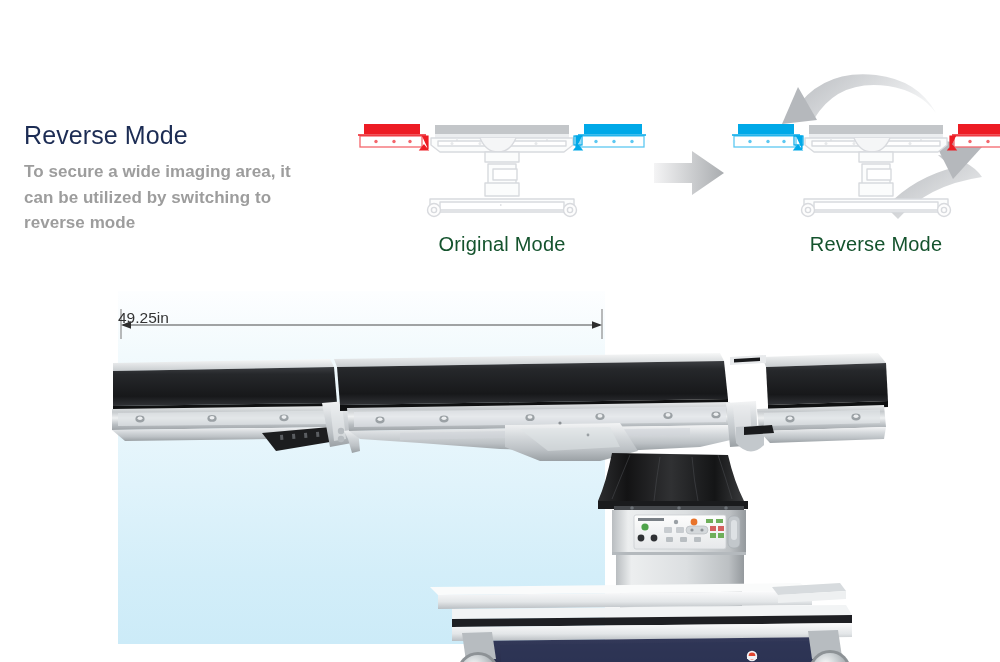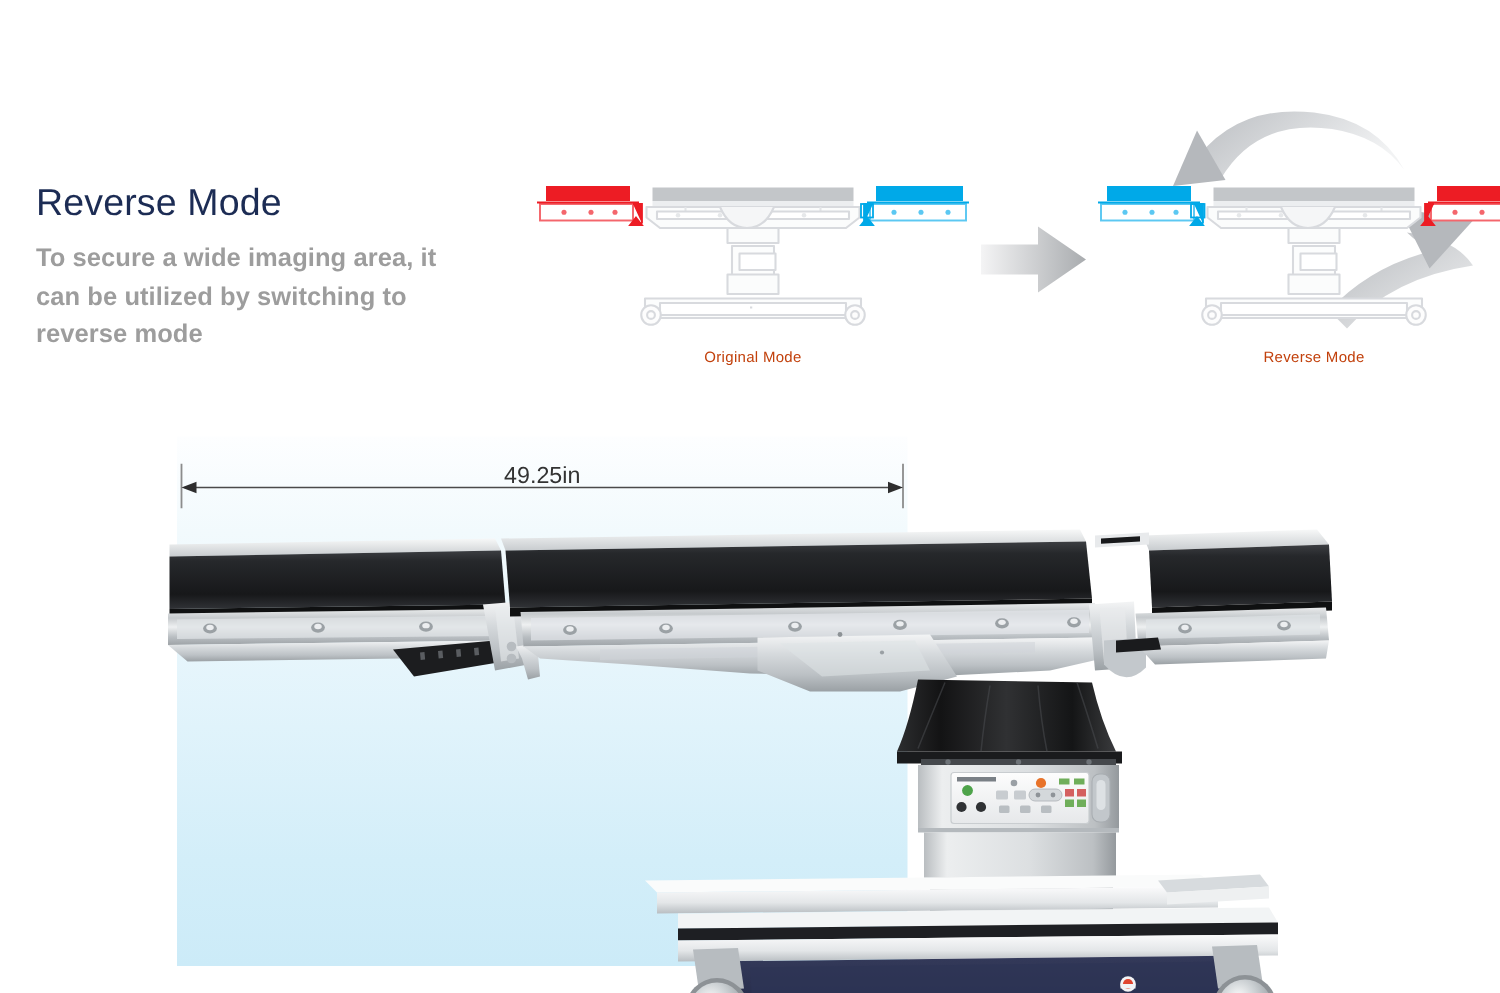--- a/index.html
+++ b/index.html
@@ -22,42 +22,42 @@
     margin-top: 9px;
     font-size: 17px; font-weight: 700; color: #9d9d9d;
     line-height: 1.52; letter-spacing: .05px;
   }
 
   
   .diagram { position: absolute; }
   .diagram svg { display: block; }
   .mode-label {
     position: absolute; width: 100%; text-align: center;
-    font-size: 10px; color: #c2410c; letter-spacing: .2px;
+    font-size: 20px; color: #14532d; letter-spacing: .2px;
   }
   #diagram-original { left: 352px; top: 55px; width: 300px; height: 125px; }
   #label-original   { left: 352px; top: 188px; width: 300px; }
   #diagram-reverse  { left: 726px; top: 55px; width: 300px; height: 125px; }
   #label-reverse    { left: 726px; top: 188px; width: 300px; }
   #arrow-transition { left: 652px; top: 100px; width: 76px; height: 56px; }
   #arrows-rotate    { left: 690px; top: 22px; width: 310px; height: 185px; pointer-events: none; }
 
   
   #photo { position: absolute; left: 0; top: 230px; width: 1000px; height: 432px; }
   .blue-panel {
     position: absolute; left: 118px; top: 16px;
     width: 487px; height: 353px;
     background: linear-gradient(to bottom, #fdfeff 0%, #f2fafd 18%, #e0f3fb 55%, #d3eef9 80%, #ccebf8 100%);
   }
 
   
   .dim { position: absolute; left: 118px; top: 34px; width: 487px; height: 30px; }
   .dim-label {
     position: absolute; left: 0; top: 34px; width: 487px;
-    text-align: center; font-size: 15.5px; color: #333;
+    text-align: left; font-size: 15.5px; color: #333;
   }
 
   
   #table-svg { position: absolute; left: 0; top: 0; width: 1000px; height: 432px; }
 </style>
 </head>
 <body>
 
 <div id="page">
 

